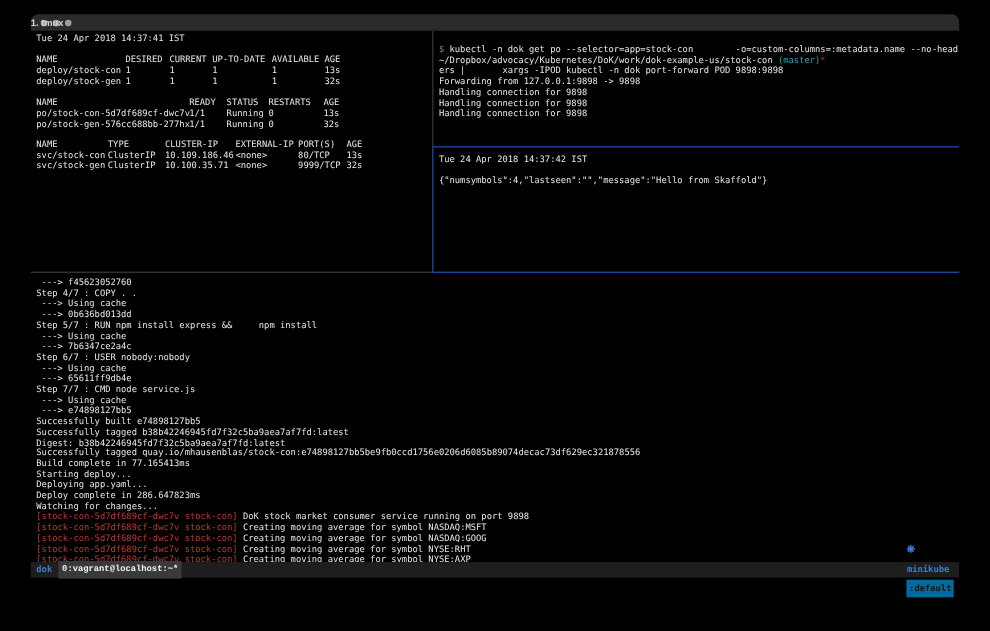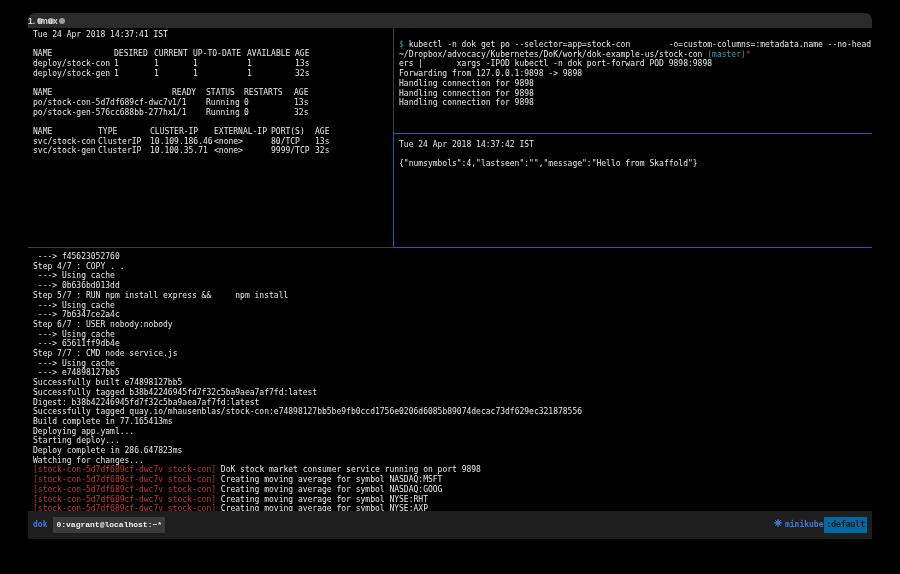--- a/index.html
+++ b/index.html
@@ -40,27 +40,27 @@
   .div-h-gray { position:absolute; left:0;     top:234px; width:365px; height:1px; background:#3f3f3f; }
   .div-h-blue2{ position:absolute; left:365px; top:234px; width:479px; height:1px; background:#2257c4; }
 
   .trow { display:grid; height:9.7px; }
   .cols-deploy { grid-template-columns:81px 40px 39px 54px 48px 1fr; }
   .cols-pods   { grid-template-columns:139px 34px 38px 50px 1fr; }
   .cols-svc    { grid-template-columns:65px 52px 64px 57px 44px 1fr; }
   .tcell { white-space:pre; overflow:visible; }
 
   .statusbar {
-    position:absolute; left:0; top:498px; width:844px; height:28px;
+    position:absolute; left:0; top:498px; width:844px; height:14px;
     background:#1e1e1e; font-size:8px; font-weight:bold; line-height:16px;
     display:flex; align-items:center;
   }
   .s-session { margin-left:5px; }
   .s-window  { margin-left:6px; color:#f2f2f2; background:#3a3a3a; padding:0 3px;font-family:Liberation Mono, monospace; }
-  .s-right   { margin-left:auto; margin-right:5px; display:flex; align-items:flex-start; gap:1px; }
+  .s-right   { margin-left:auto; margin-right:5px; display:flex; align-items:flex-start; gap:1px;flex-direction:column; }
   .s-chip    { background:#0369a1; color:#161616; padding:0 2px; }
   .helm-icon { display:inline-block; margin-right:2px; }
 </style>
 </head>
 <body>
 
 <div class="window">
 
   <div class="titlebar">
     <div class="lights">
@@ -187,22 +187,22 @@
       <div class="tline"><span class="c-def"> ---&gt; Using cache</span></div>
       <div class="tline"><span class="c-def"> ---&gt; 65611ff9db4e</span></div>
       <div class="tline"><span class="c-def">Step 7/7 : CMD node service.js</span></div>
       <div class="tline"><span class="c-def"> ---&gt; Using cache</span></div>
       <div class="tline"><span class="c-def"> ---&gt; e74898127bb5</span></div>
       <div class="tline"><span class="c-def">Successfully built e74898127bb5</span></div>
       <div class="tline"><span class="c-def">Successfully tagged b38b42246945fd7f32c5ba9aea7af7fd:latest</span></div>
       <div class="tline"><span class="c-def">Digest: b38b42246945fd7f32c5ba9aea7af7fd:latest</span></div>
       <div class="tline"><span class="c-def">Successfully tagged quay.io/mhausenblas/stock-con:e74898127bb5be9fb0ccd1756e0206d6085b89074decac73df629ec321878556</span></div>
       <div class="tline"><span class="c-def">Build complete in 77.165413ms</span></div>
+      <div class="tline"><span class="c-def">Starting deploy...</span></div>
       <div class="tline"><span class="c-def">Deploying app.yaml...</span></div>
-      <div class="tline"><span class="c-def">Starting deploy...</span></div>
       <div class="tline"><span class="c-def">Deploy complete in 286.647823ms</span></div>
       <div class="tline"><span class="c-def">Watching for changes...</span></div>
       <div class="tline"><span class="c-red">[stock-con-5d7df689cf-dwc7v stock-con]</span><span class="c-def"> DoK stock market consumer service running on port 9898</span></div>
       <div class="tline"><span class="c-red">[stock-con-5d7df689cf-dwc7v stock-con]</span><span class="c-def"> Creating moving average for symbol NASDAQ:MSFT</span></div>
       <div class="tline"><span class="c-red">[stock-con-5d7df689cf-dwc7v stock-con]</span><span class="c-def"> Creating moving average for symbol NASDAQ:GOOG</span></div>
       <div class="tline"><span class="c-red">[stock-con-5d7df689cf-dwc7v stock-con]</span><span class="c-def"> Creating moving average for symbol NYSE:RHT</span></div>
       <div class="tline"><span class="c-red">[stock-con-5d7df689cf-dwc7v stock-con]</span><span class="c-def"> Creating moving average for symbol NYSE:AXP</span></div>
     </div>
 
   <div class="statusbar">

